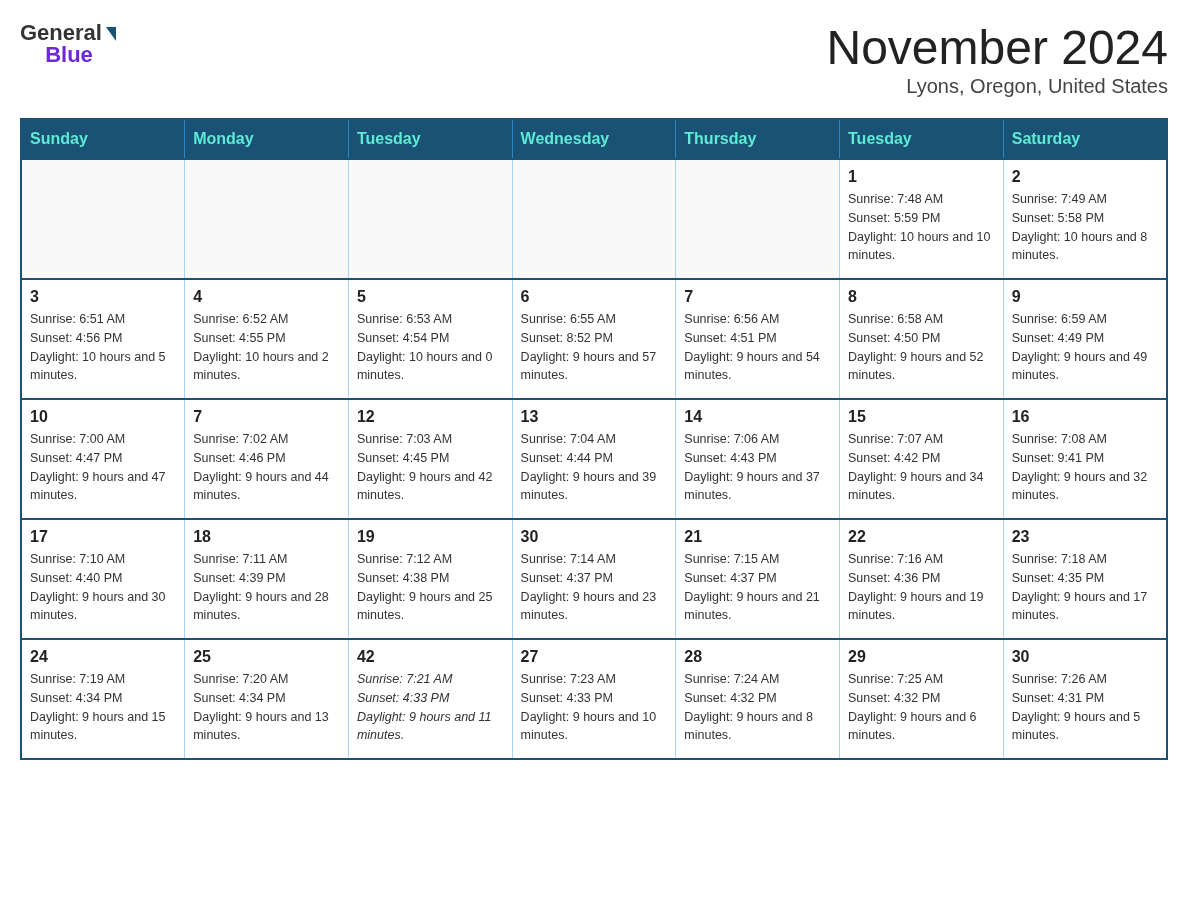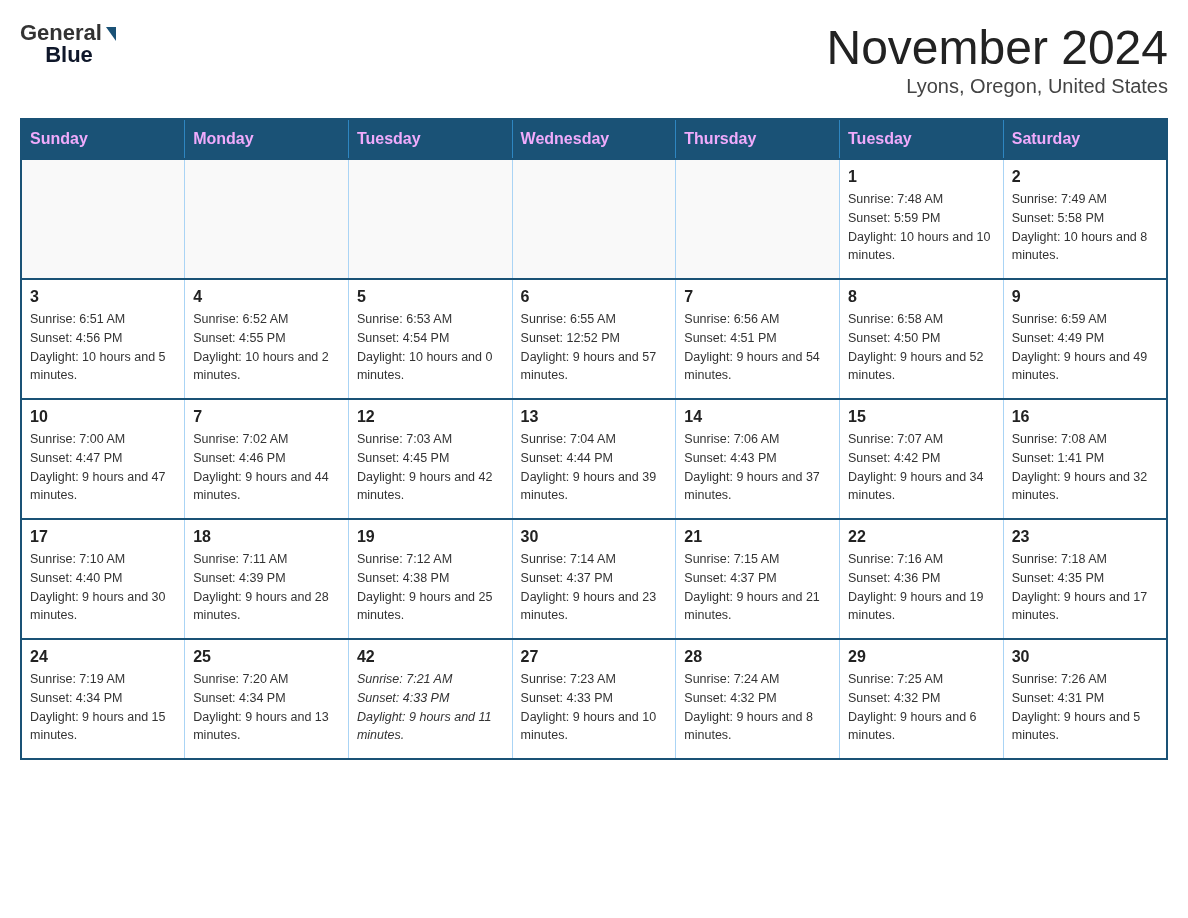--- a/index.html
+++ b/index.html
@@ -33,21 +33,21 @@
     .logo-triangle {
       display: inline-block;
       width: 0;
       height: 0;
       border-left: 10px solid transparent;
       border-top: 14px solid #1a5276;
       margin-left: 2px;
       margin-bottom: -2px;
     }
     .logo-blue {
-      color: #0f172a;
+      color: #6d28d9;
       font-size: 22px;
       font-weight: bold;
       margin-top: -4px;
       margin-left: 2px;
     }
     .title-section {
       text-align: right;
     }
     .month-year {
       font-size: 48px;
@@ -59,21 +59,21 @@
       color: #444;
       margin-top: 0;
     }
     .calendar {
       width: 100%;
       border-collapse: collapse;
       border: 2px solid #1a5276;
     }
     .calendar thead tr th {
       background-color: #1a5276;
-      color: #f0abfc;
+      color: #5eead4;
       font-size: 16px;
       font-weight: bold;
       padding: 10px 8px;
       text-align: left;
       border-right: 1px solid #2e86c1;
     }
     .calendar thead tr th:last-child {
       border-right: none;
     }
     .calendar tbody tr {
@@ -171,21 +171,21 @@
         </td>
         <td>
           <div class="day-number">5</div>
           <div class="day-info" style="white-space: pre-line;">Sunrise: 6:53 AM
 Sunset: 4:54 PM
 Daylight: 10 hours and 0 minutes.</div>
         </td>
         <td>
           <div class="day-number">6</div>
           <div class="day-info" style="white-space: pre-line;">Sunrise: 6:55 AM
-Sunset: 12:52 PM
+Sunset: 8:52 PM
 Daylight: 9 hours and 57 minutes.</div>
         </td>
         <td>
           <div class="day-number">7</div>
           <div class="day-info" style="white-space: pre-line;">Sunrise: 6:56 AM
 Sunset: 4:51 PM
 Daylight: 9 hours and 54 minutes.</div>
         </td>
         <td>
           <div class="day-number">8</div>
@@ -233,21 +233,21 @@
         </td>
         <td>
           <div class="day-number">15</div>
           <div class="day-info" style="white-space: pre-line;">Sunrise: 7:07 AM
 Sunset: 4:42 PM
 Daylight: 9 hours and 34 minutes.</div>
         </td>
         <td>
           <div class="day-number">16</div>
           <div class="day-info" style="white-space: pre-line;">Sunrise: 7:08 AM
-Sunset: 1:41 PM
+Sunset: 9:41 PM
 Daylight: 9 hours and 32 minutes.</div>
         </td>
       </tr>
       <tr>
         <td>
           <div class="day-number">17</div>
           <div class="day-info" style="white-space: pre-line;">Sunrise: 7:10 AM
 Sunset: 4:40 PM
 Daylight: 9 hours and 30 minutes.</div>
         </td>

